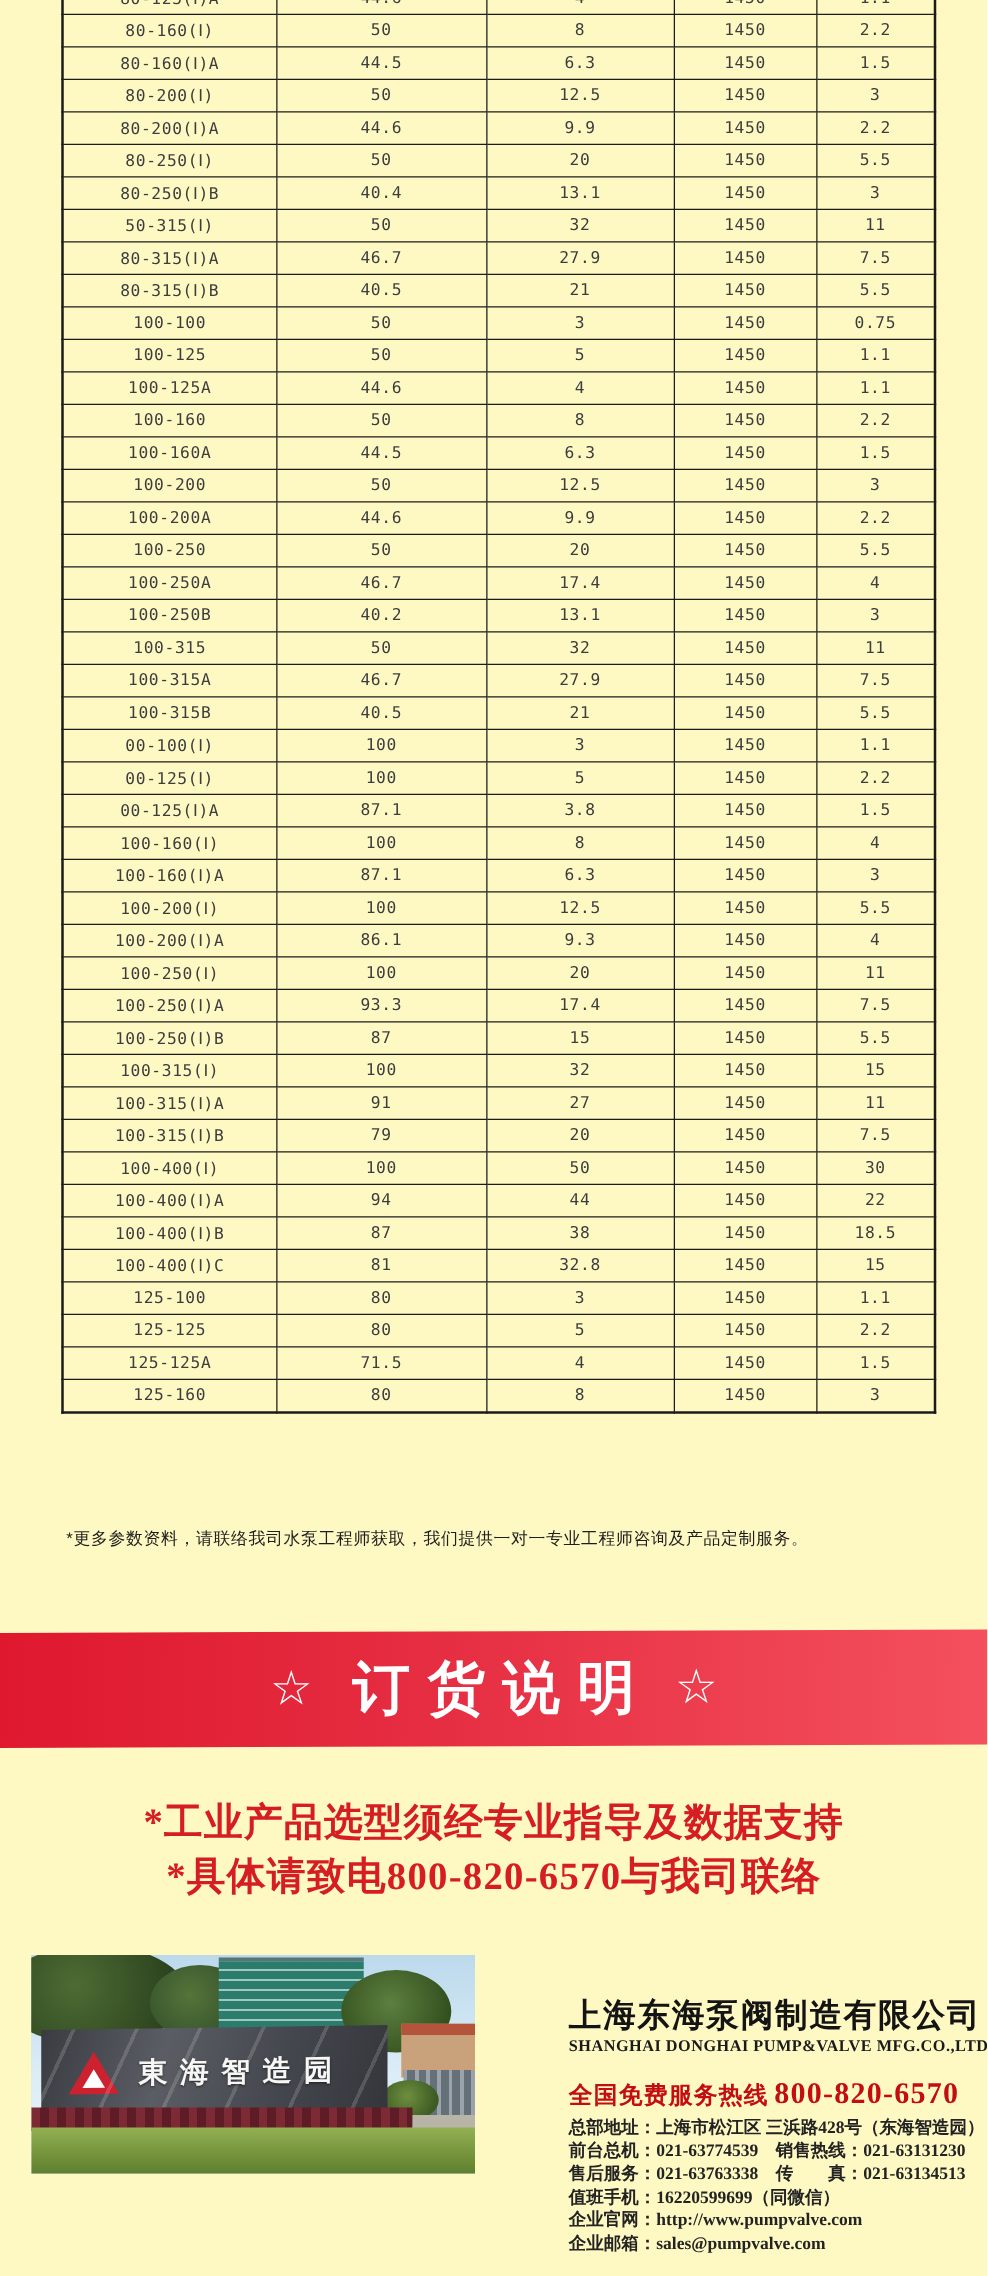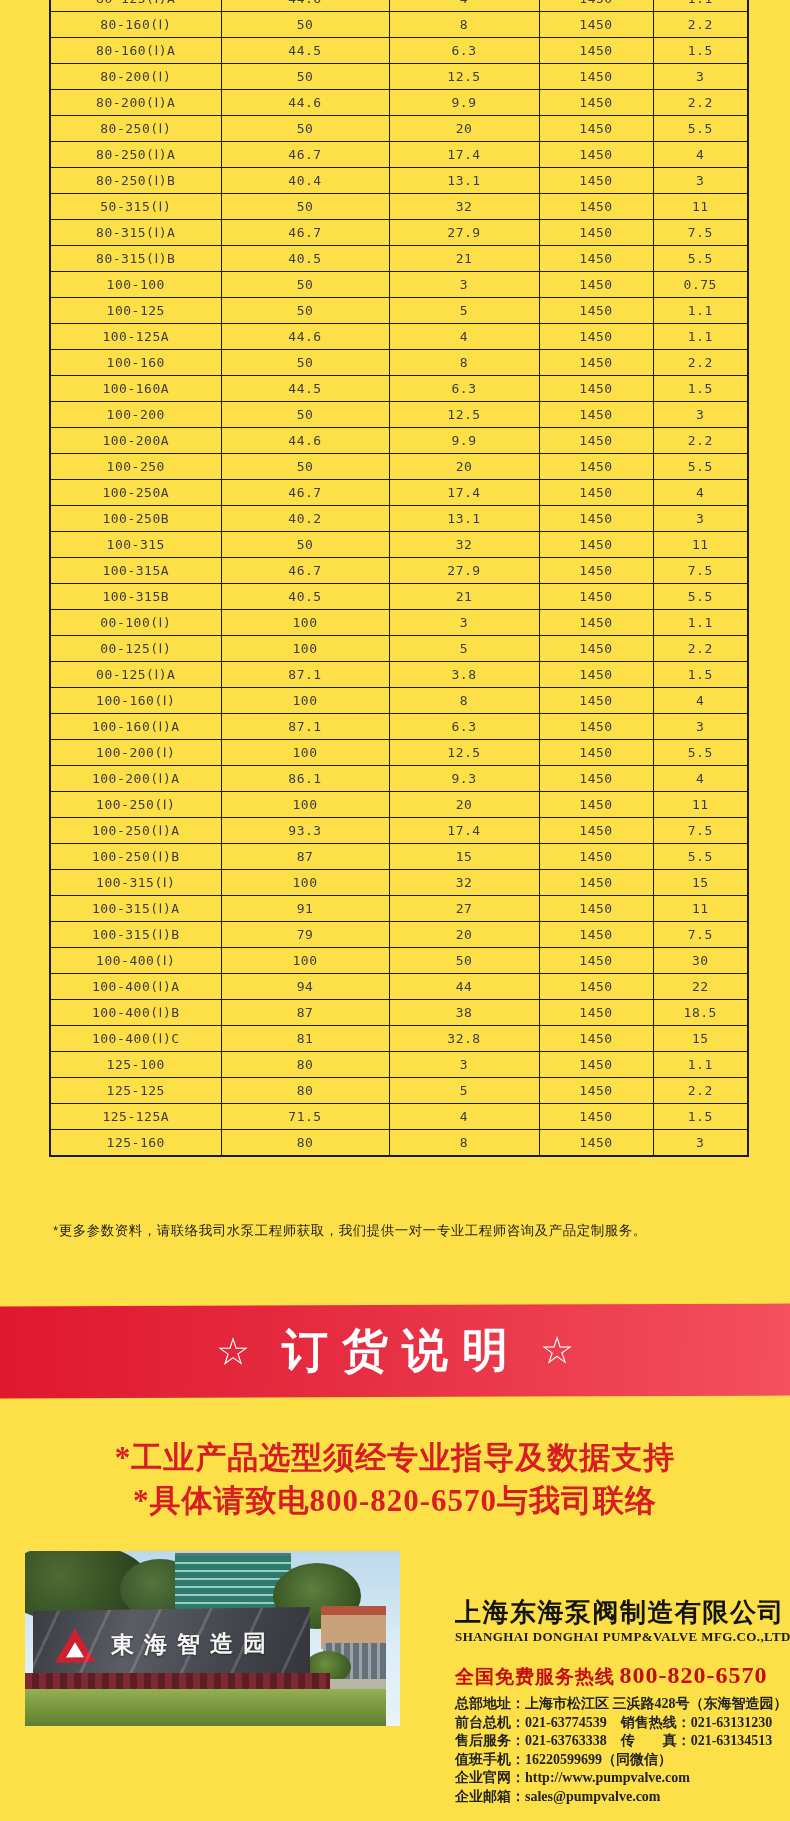--- a/index.html
+++ b/index.html
@@ -1,16 +1,16 @@
 <!DOCTYPE html>
 <html><head>
 <meta charset="utf-8">
 <style>
   html,body{margin:0;padding:0;background:#ffffff;}
-  .page{position:relative;width:790px;height:1821px;background:#fde047;overflow:hidden;
+  .page{position:relative;width:790px;height:1821px;background:#fef9c3;overflow:hidden;
         font-family:"Liberation Sans","DejaVu Sans",sans-serif;}
 
   
   .table-wrap{position:absolute;left:49px;top:-16px;width:698px;}
   table.spec{border-collapse:collapse;table-layout:fixed;width:698px;border:2px solid #1b1b1b;}
   table.spec td{border:1px solid #1b1b1b;height:25px;padding:0;text-align:center;vertical-align:middle;
         font-family:"DejaVu Sans Mono","Liberation Mono",monospace;font-size:13px;color:#3d3d3d;
         letter-spacing:0.5px;overflow:hidden;white-space:nowrap;}
   col.c1{width:171px}col.c2{width:168px}col.c3{width:150px}col.c4{width:114px}col.c5{width:95px}
 
@@ -26,21 +26,21 @@
         font-family:"Liberation Sans","DejaVu Sans",sans-serif;text-indent:14px;margin-left:-14px;
         padding-left:14px;}
 
   
   .notice{position:absolute;left:0;top:1436px;width:790px;text-align:center;
         font-family:"Liberation Serif","DejaVu Serif",serif;font-weight:bold;
         color:#d51d23;font-size:31px;line-height:43px;letter-spacing:1px;}
 
   
   .footer{position:absolute;left:0;top:1551px;width:790px;height:200px;}
-  .photo{position:absolute;left:25px;top:0;width:355px;height:175px;overflow:hidden;background:#cfe4f1;padding-left:20px;}
+  .photo{position:absolute;left:25px;top:13px;width:355px;height:175px;overflow:hidden;background:#cfe4f1;}
   .sky{position:absolute;inset:0;background:linear-gradient(180deg,#bcd9ec 0%,#dcedf7 55%,#e9f3f8 100%);}
   .glass-building{position:absolute;left:150px;top:2px;width:116px;height:72px;
         background:repeating-linear-gradient(180deg,#2c7c6e 0 6px,#9fc9bf 6px 8px),
                    repeating-linear-gradient(90deg,rgba(255,255,255,.25) 0 2px,transparent 2px 12px);
         background-blend-mode:multiply;border-top:3px solid #577;}
   .tree{position:absolute;border-radius:50%;}
   .tree.t1{left:-25px;top:-8px;width:150px;height:80px;background:radial-gradient(circle at 40% 40%,#4e6b33,#2c441f 75%);}
   .tree.t2{left:95px;top:8px;width:80px;height:60px;background:radial-gradient(circle at 40% 40%,#55743a,#32502a 75%);}
   .tree.t3{left:248px;top:12px;width:88px;height:66px;background:radial-gradient(circle at 45% 40%,#5d7f3f,#33511f 75%);}
   .far-building{position:absolute;left:296px;top:55px;width:65px;height:34px;background:#c9a27c;
@@ -129,27 +129,20 @@
             <td>2.2</td>
           </tr>
           <tr>
             <td>80-250(Ⅰ)</td>
             <td>50</td>
             <td>20</td>
             <td>1450</td>
             <td>5.5</td>
           </tr>
           <tr>
-            <td>80-250(Ⅰ)A</td>
-            <td>46.7</td>
-            <td>17.4</td>
-            <td>1450</td>
-            <td>4</td>
-          </tr>
-          <tr>
             <td>80-250(Ⅰ)B</td>
             <td>40.4</td>
             <td>13.1</td>
             <td>1450</td>
             <td>3</td>
           </tr>
           <tr>
             <td>50-315(Ⅰ)</td>
             <td>50</td>
             <td>32</td>

